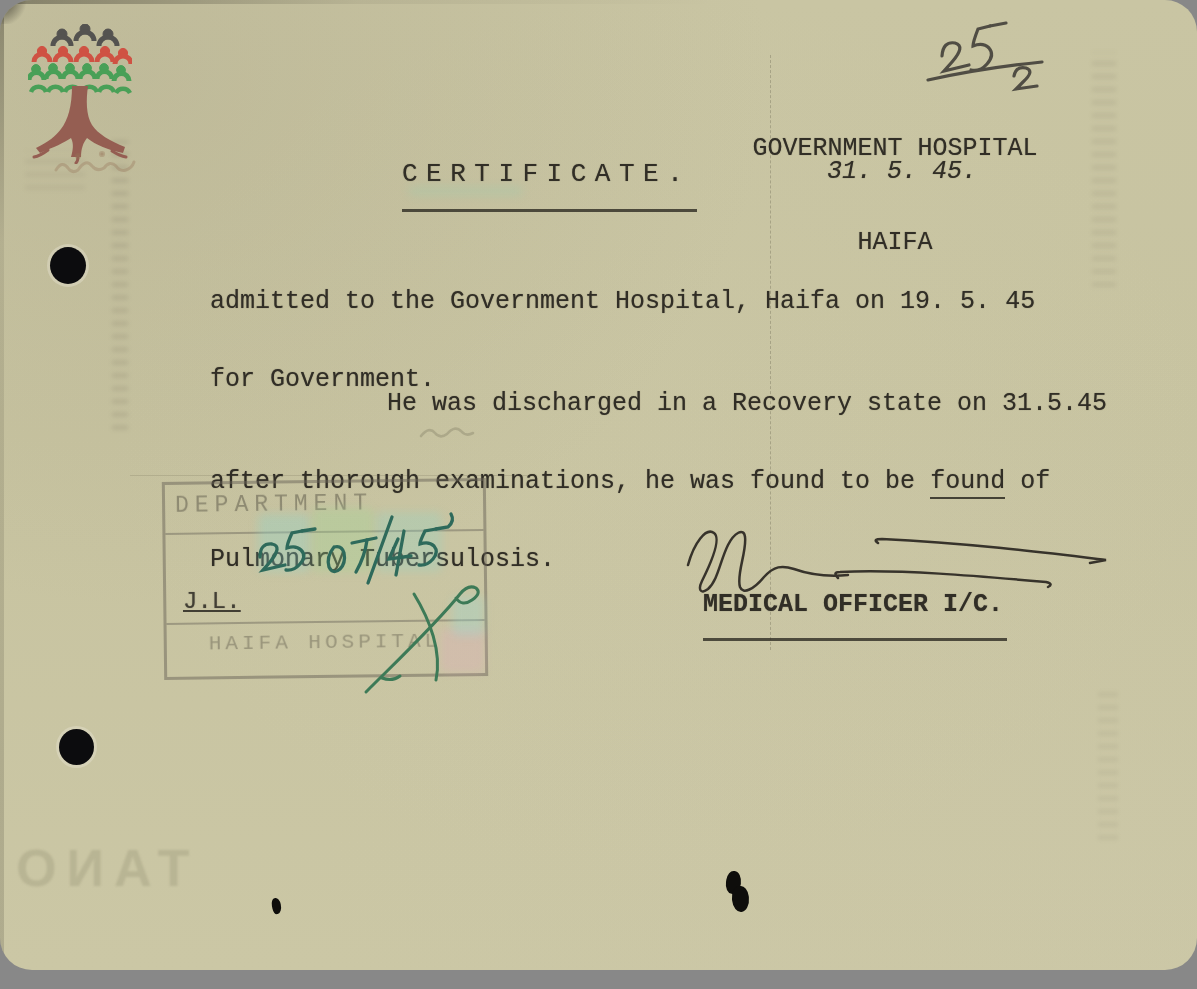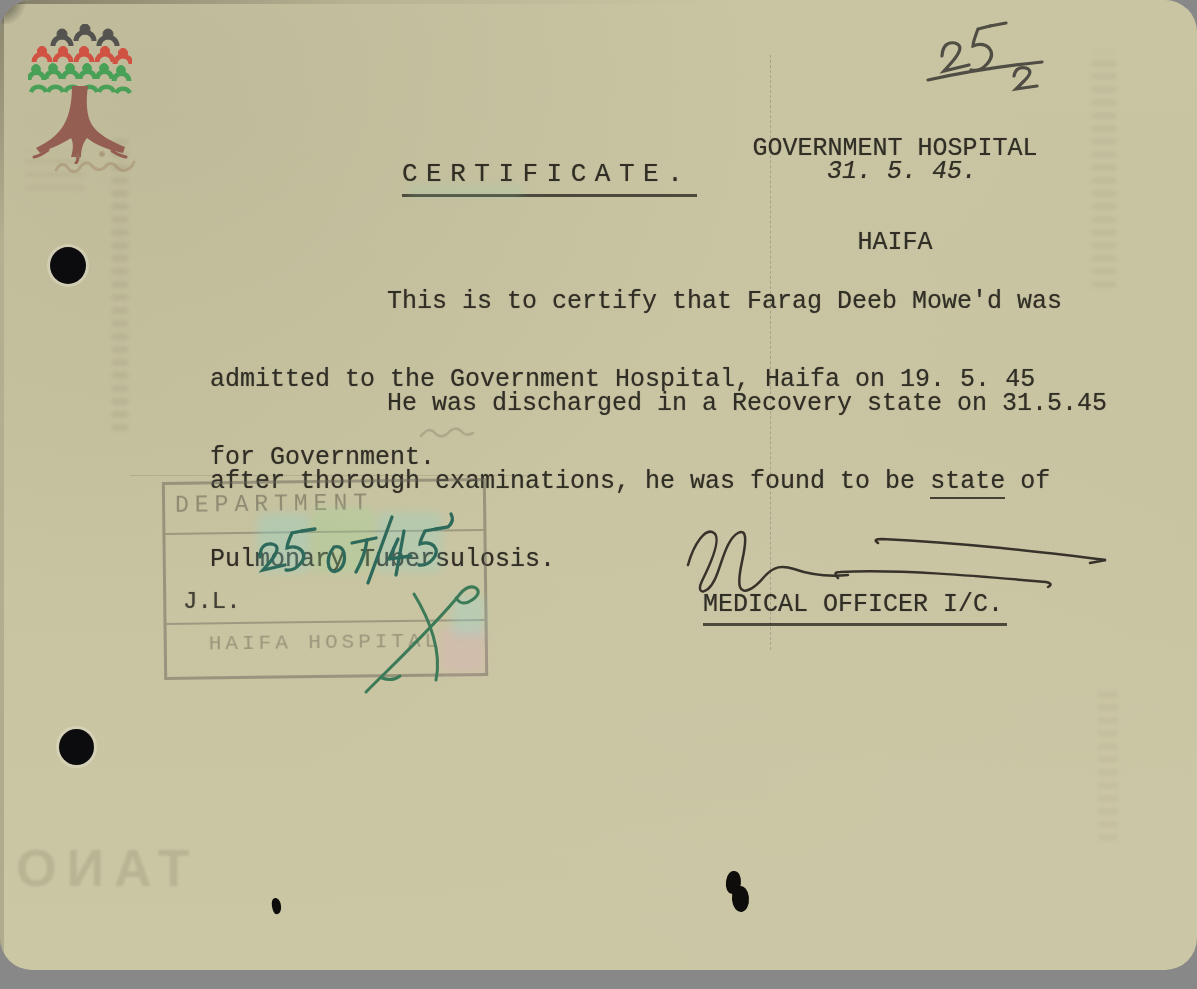--- a/index.html
+++ b/index.html
@@ -16,21 +16,21 @@
   .abs{position:absolute;}
   .typed{
     font-family:"Liberation Mono","DejaVu Sans Mono",monospace;
     color:#312e26;white-space:pre;
     text-shadow:0 0 1px rgba(49,46,38,0.55);
   }
   .t25{font-size:25px;line-height:26px;}
   .para{left:210px;width:920px;}
   .indent{text-indent:177px;}
   .underline-word{border-bottom:2px solid rgba(45,42,34,0.85);padding-bottom:1px;}
-  .heading-underline{border-bottom:3px solid rgba(45,42,34,0.8);padding-bottom:5px;}
+  .heading-underline{border-bottom:3px solid rgba(45,42,34,0.8);padding-bottom:20px;}
   .faded-stamp{
     font-family:"Liberation Mono","DejaVu Sans Mono",monospace;
     color:rgba(85,82,68,0.50);white-space:pre;filter:blur(0.6px);
   }
   .patch{position:absolute;filter:blur(4px);border-radius:6px;pointer-events:none;}
   .crease-v{position:absolute;border-left:1px dashed rgba(80,75,58,0.28);width:0;}
   .crease-h{position:absolute;height:1px;background:rgba(80,75,58,0.16);}
   .hole{position:absolute;background:#0c0c0e;border-radius:50%;
         box-shadow:0 0 0 3px rgba(228,225,206,0.45);}
   .blot{position:absolute;background:#0e0d0b;}
@@ -146,28 +146,27 @@
     <div>GOVERNMENT HOSPITAL</div>
     <div style="margin-top:16px;">HAIFA</div>
   </div>
 
   <div class="abs typed heading-underline" style="left:402px;top:159px;font-size:26px;letter-spacing:8.5px;padding-right:6px;">CERTIFICATE.</div>
   <div class="patch" style="left:408px;top:186px;width:115px;height:10px;background:rgba(150,205,175,0.28);"></div>
 
   <div class="abs typed t25" style="left:827px;top:159px;font-style:italic;">31. 5. 45.</div>
 
   <div class="abs typed t25 para" style="top:237px;">
-    <div class="indent">This is to certify that Farag Deeb Mowe'd was</div>
     <div>admitted to the Government Hospital, Haifa on 19. 5. 45</div>
     <div>for Government.</div>
   </div>
 
   <div class="abs typed t25 para" style="top:339px;">
     <div class="indent">He was discharged in a Recovery state on 31.5.45</div>
-    <div><span>after thorough examinations, he was found to be </span><span class="underline-word">state</span><span> of</span></div>
+    <div><span>after thorough examinations, he was found to be </span><span class="underline-word">found</span><span> of</span></div>
     <div>Pulmonary Tubersulosis.</div>
   </div>
 
   <svg class="abs" style="left:415px;top:416px;" width="62" height="30" viewBox="0 0 62 30">
     <path d="M6,20 q8,-10 14,-3 q5,6 12,1 q8,-9 14,-3 q5,6 12,2" fill="none" stroke="rgba(105,100,80,0.28)" stroke-width="2.6" stroke-linecap="round"></path>
   </svg>
 
   <div class="abs" style="left:163px;top:480px;width:318px;height:192px;border:3px solid rgba(105,100,88,0.5);transform:rotate(-0.7deg);">
     <div style="position:absolute;left:0;top:48px;width:100%;height:2px;background:rgba(105,100,88,0.45);"></div>
     <div style="position:absolute;left:0;top:138px;width:100%;height:2px;background:rgba(105,100,88,0.45);"></div>
@@ -190,41 +189,41 @@
       <path d="M106,38 l24,-5"></path>
         <path d="M121,35 q-2,16 -11,32"></path>
       <path d="M146,12 L122,78"></path>
       <path d="M152,34 l-9,20 l22,-3"></path>
         <path d="M158,26 l-8,44"></path>
       <path d="M190,24 l-11,2 q-5,10 -5,13 q9,-3 14,2 q5,6 -1,13 q-6,7 -14,6"></path>
       <path d="M190,24 l12,-2 q7,-6 3,-13"></path>
     </g>
   </svg>
 
-  <div class="abs typed" style="left:183px;top:588px;font-size:24px;color:rgba(50,48,40,0.78);">J.L.</div>
+  <div class="abs typed" style="left:183px;top:588px;font-size:24px;color:rgba(50,48,40,0.78);text-decoration:underline;">J.L.</div>
 
   <svg class="abs" style="left:348px;top:560px;" width="150" height="140" viewBox="0 0 150 140">
     <g fill="none" stroke="#3d7a57" stroke-width="3" stroke-linecap="round">
       <path d="M18,132 C50,100 90,62 112,34 q8,-10 16,-6 q6,5 -4,12 q-10,7 -16,-2"></path>
       <path d="M66,34 C82,60 94,92 88,120"></path>
       <path d="M34,118 q10,4 18,-2"></path>
     </g>
   </svg>
 
   <svg class="abs" style="left:648px;top:503px;" width="510" height="100" viewBox="0 0 510 100">
     <g fill="none" stroke="#37332b" stroke-width="2.5" stroke-linecap="round">
       <path d="M40,62 C46,40 58,24 66,30 C74,36 62,62 54,78 C50,86 52,92 60,86 C70,77 72,58 80,42
                C86,30 96,24 97,34 C99,48 88,72 92,84 C95,92 106,86 116,74 C126,63 134,62 146,66
                C160,71 178,74 200,72"></path>
       <path d="M190,75 q-6,-6 2,-6 C250,66 330,73 398,79 q8,2 2,5"></path>
       <path d="M230,40 q-6,-4 4,-4 C320,40 400,50 458,57 l-16,3"></path>
     </g>
   </svg>
 
-  <div class="abs typed t25 heading-underline" style="left:703px;top:592px;padding-right:4px;">MEDICAL OFFICER I/C.</div>
+  <div class="abs typed t25 heading-underline" style="left:703px;top:592px;padding-right:4px;font-weight:bold;">MEDICAL OFFICER I/C.</div>
 
   <div class="hole" style="left:50px;top:247px;width:36px;height:37px;"></div>
   <div class="hole" style="left:59px;top:729px;width:35px;height:36px;"></div>
 
   <div class="blot" style="left:726px;top:871px;width:15px;height:23px;border-radius:45% 55% 50% 50%;transform:rotate(8deg);"></div>
   <div class="blot" style="left:732px;top:886px;width:17px;height:26px;border-radius:50% 45% 55% 50%;transform:rotate(-6deg);"></div>
   <div class="blot" style="left:272px;top:898px;width:9px;height:16px;border-radius:50% 50% 60% 40%;transform:rotate(-12deg);"></div>
 
   <div class="abs ghost" style="left:6px;top:838px;font-size:52px;">TANO</div>
 

